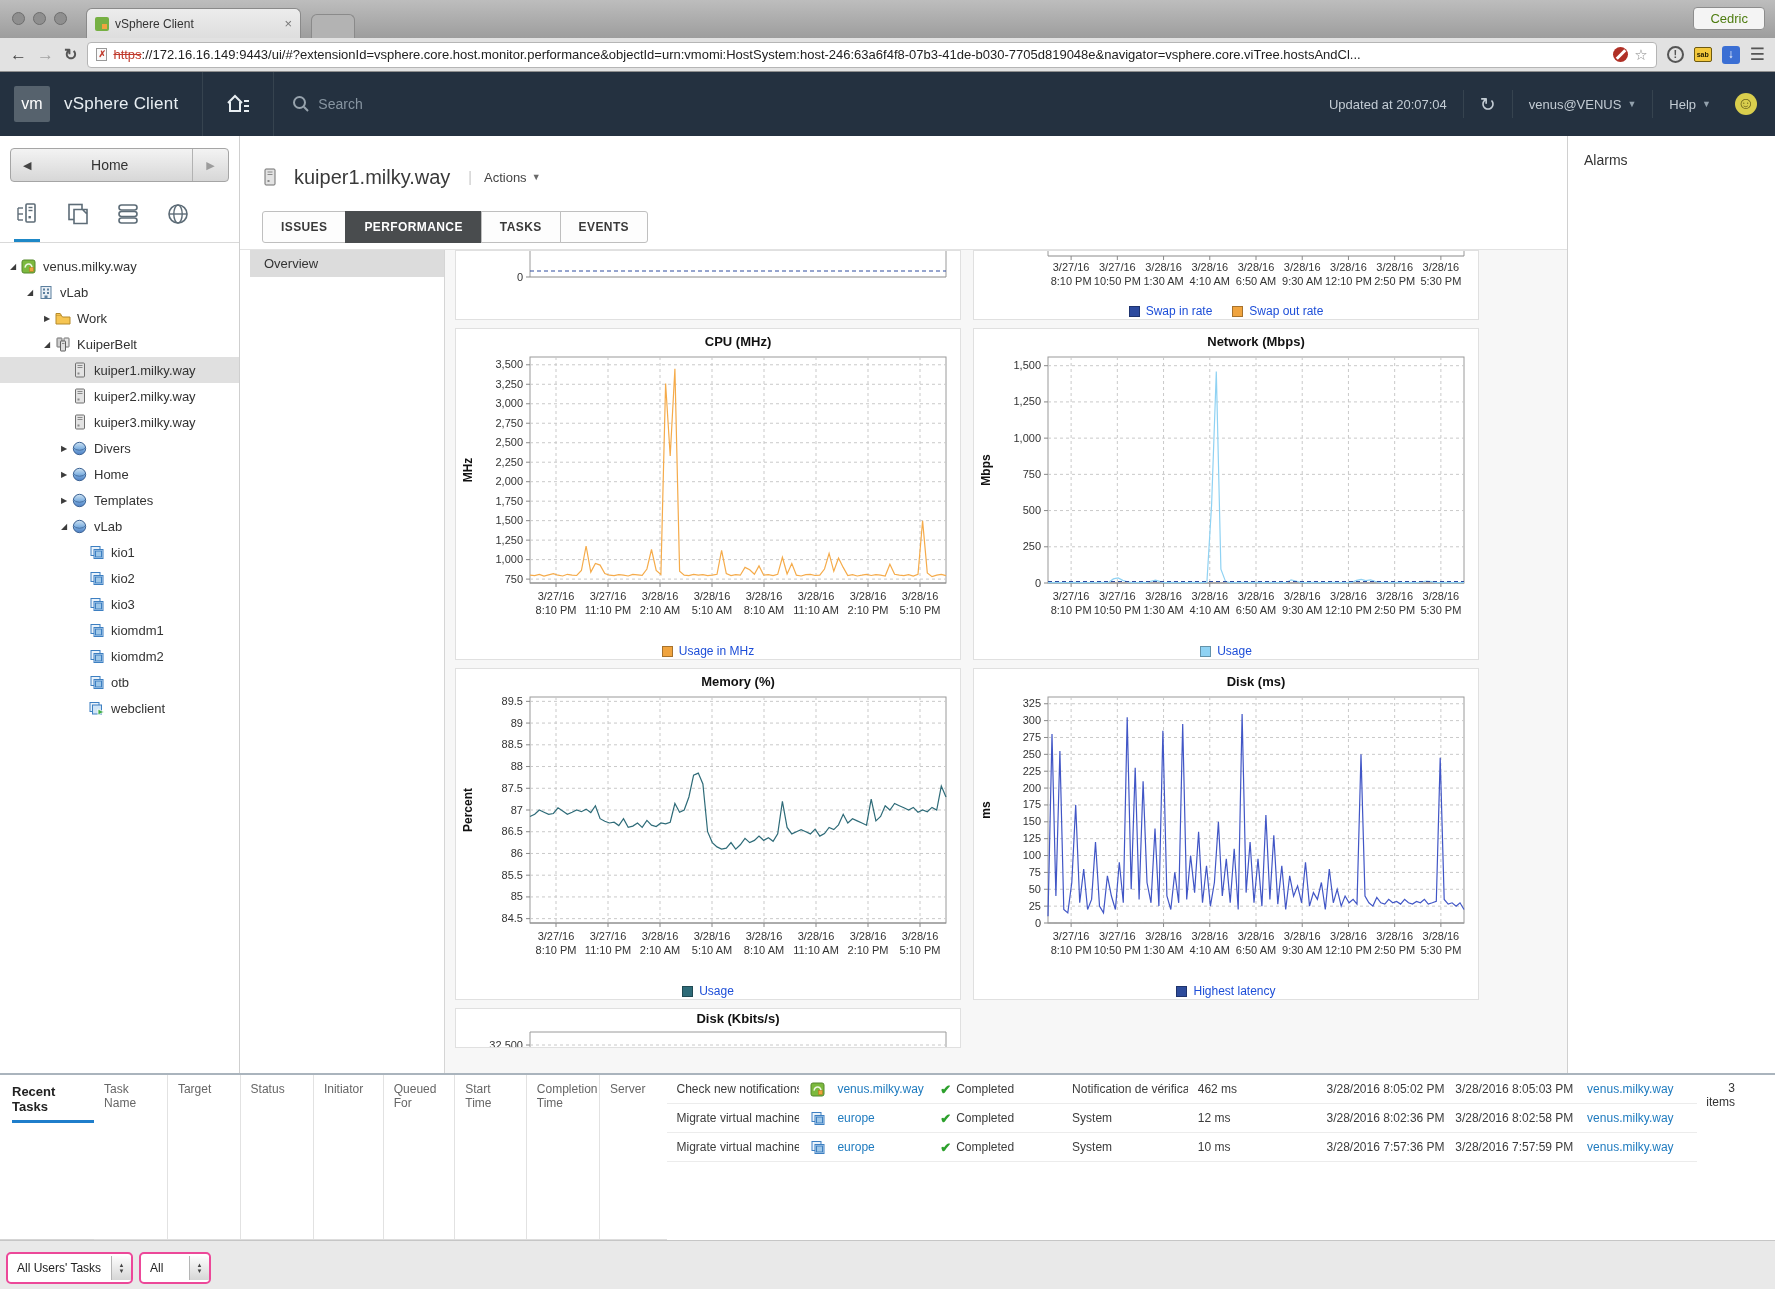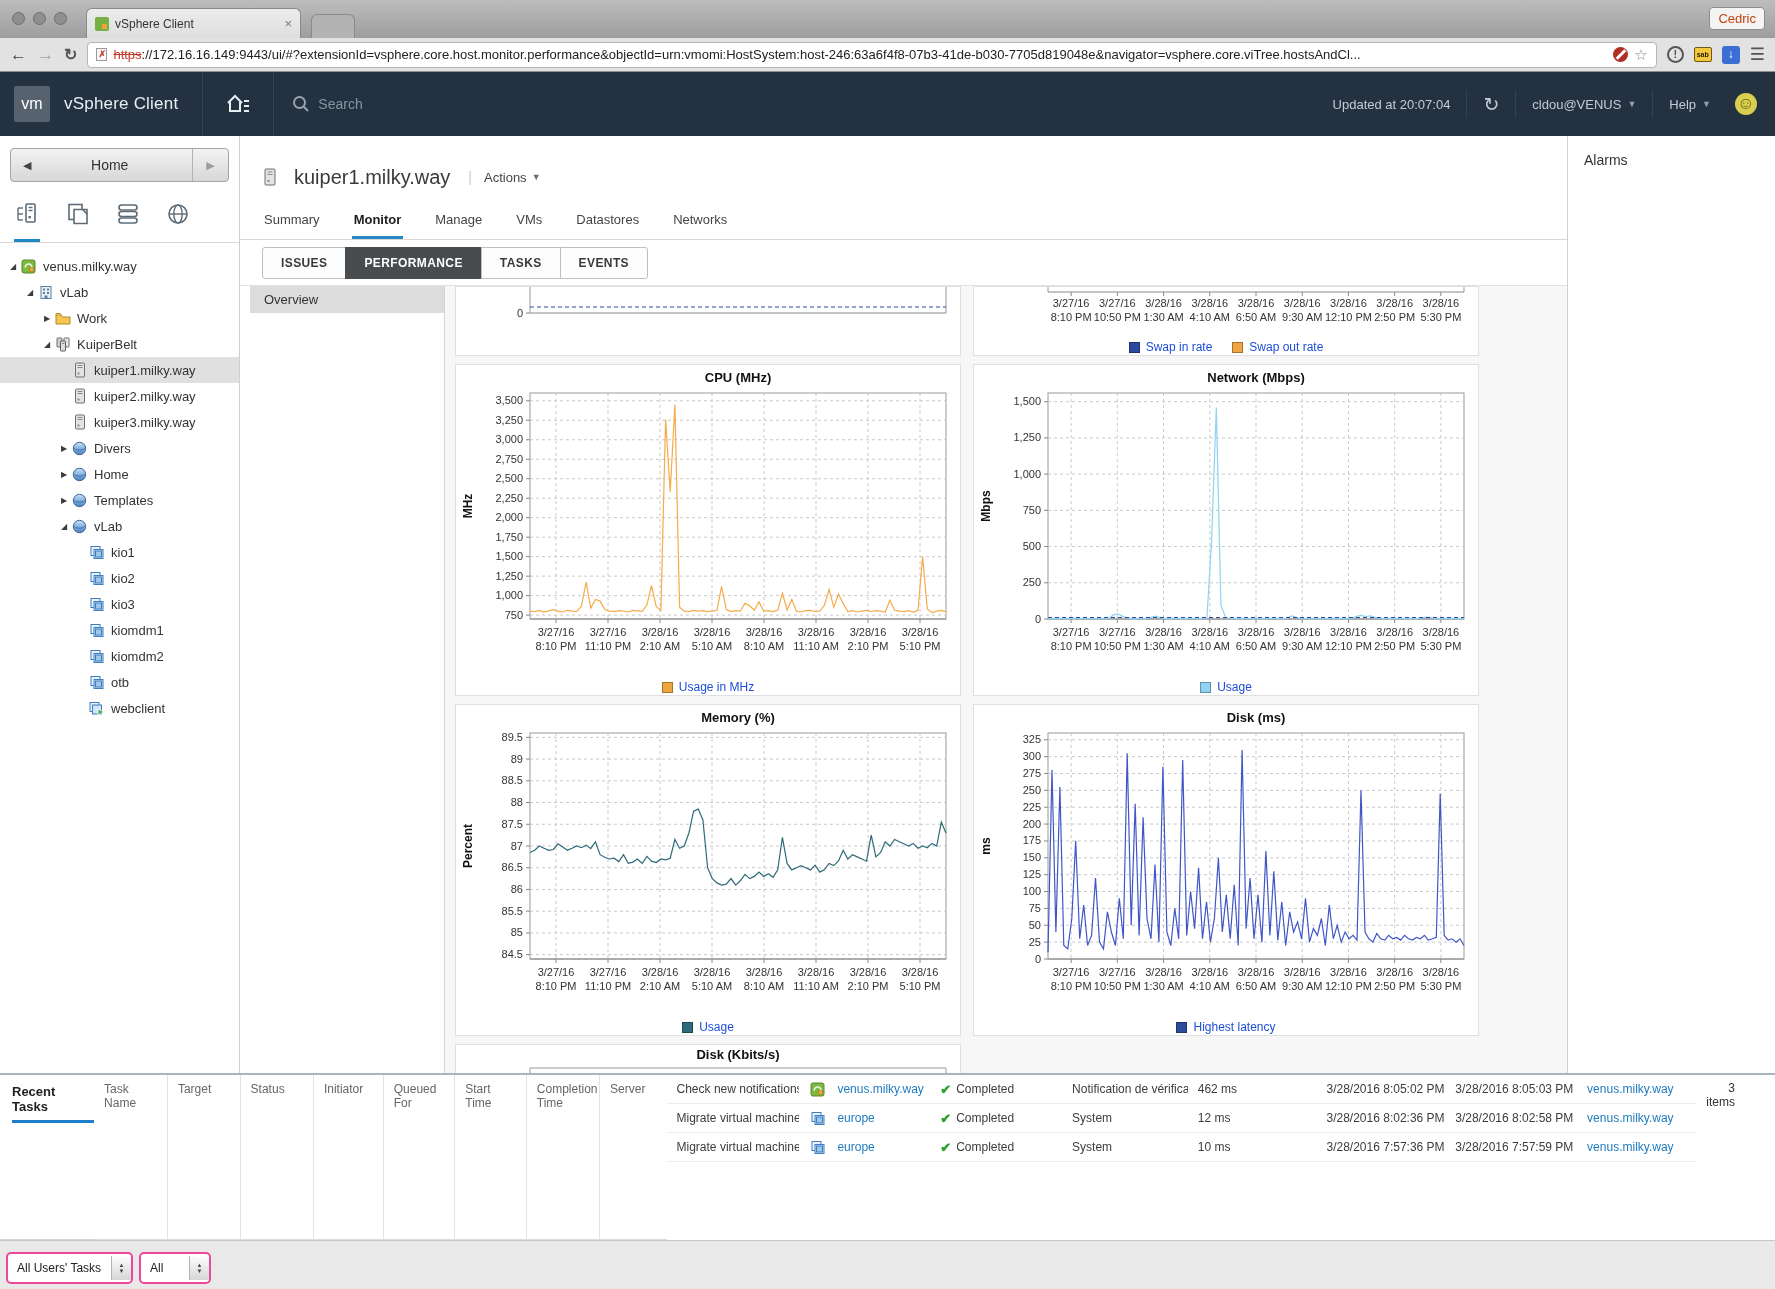--- a/index.html
+++ b/index.html
@@ -7,21 +7,21 @@
   .screen{width:1775px;height:1289px;display:flex;flex-direction:column}
 
   
   .titlebar{height:38px;background:linear-gradient(#bdbdbd,#9d9d9d);position:relative;display:flex;align-items:flex-end}
   .traffic{position:absolute;left:12px;top:12px;display:flex;gap:8px}
   .traffic i{width:13px;height:13px;border-radius:50%;background:#8f8f8f;border:1px solid #6e6e6e;display:block}
   .tab{margin-left:86px;width:215px;height:30px;background:linear-gradient(#ececec,#dedede);border:1px solid #8a8a8a;border-bottom:none;border-radius:6px 6px 0 0;display:flex;align-items:center;padding:0 8px;gap:6px}
   .tab .tab-title{font-size:12px;color:#333;flex:1;white-space:nowrap;overflow:hidden}
   .tab .close-x{color:#777;font-size:13px}
   .tab-stub{width:44px;height:24px;margin-left:10px;background:#b3b3b3;border:1px solid #8a8a8a;border-bottom:none;border-radius:6px 6px 0 0}
-  .profile-btn{position:absolute;right:10px;top:7px;background:#f4f4f4;border:1px solid #8d8d8d;border-radius:4px;padding:3px 8px;font-size:13px;color:#c2410c}
+  .profile-btn{position:absolute;right:10px;top:7px;background:#f4f4f4;border:1px solid #8d8d8d;border-radius:4px;padding:3px 16px;font-size:13px;color:#4d7c0f}
   .favicon{width:14px;height:14px;border-radius:2px;background:#76b043;position:relative;flex:none}
   .favicon:after{content:"";position:absolute;right:2px;bottom:2px;width:5px;height:5px;background:#f0a43f}
   .urlbar{height:34px;background:#e2e2e2;border-bottom:1px solid #8f8f8f;display:flex;align-items:center;padding:0 10px;gap:10px}
   .nav-arrow{font-size:17px;color:#444;font-weight:bold}
   .nav-arrow.fwd{color:#a2a2a2}
   .reload{font-size:16px;color:#555;font-weight:bold}
   .omnibox{flex:1;height:26px;background:#fff;border:1px solid #b5b5b5;border-radius:4px;display:flex;align-items:center;padding:12px 8px;gap:6px;overflow:hidden}
   .page-x{width:11px;height:13px;border:1px solid #999;position:relative;flex:none;background:#fafafa}
   .page-x:after{content:"✗";position:absolute;left:1px;top:0px;color:#c0392b;font-size:9px;font-weight:bold}
   .url-text{font-size:13px;color:#222;white-space:nowrap;overflow:hidden;flex:1}
@@ -173,21 +173,21 @@
           <line x1="11.8" y1="11.8" x2="16" y2="16" stroke="#97a3ad" stroke-width="2"></line>
         </svg>
       <span class="search-ph">Search</span>
     </div>
     <div class="hdr-right">
       <span class="hdr-item">Updated at 20:07:04</span>
       <span class="hsep" style="height:28px"></span>
       <span class="hdr-item refresh-ic">↻</span>
       <span class="hsep" style="height:28px"></span>
       <span class="hdr-item">
-          <span>cldou@VENUS</span>
+          <span>venus@VENUS</span>
           <span class="caret">▼</span>
         </span>
       <span class="hsep" style="height:28px"></span>
       <span class="hdr-item">
           <span>Help</span>
           <span class="caret">▼</span>
         </span>
       <span class="smiley">☺</span>
     </div>
   </div>
@@ -470,28 +470,20 @@
               <rect x="4.5" y="12" width="2" height="2" fill="#8a8a8a"></rect>
             </svg>
         </span>
         <span class="obj-title">kuiper1.milky.way</span>
         <span class="obj-sep">|</span>
         <span class="actions">
             <span>Actions</span>
             <span class="caret" style="color:#6a6a6a">▼</span>
           </span>
       </div>
-      <div class="obj-tabs">
-          <div class="otab">Summary</div>
-          <div class="otab active">Monitor</div>
-          <div class="otab">Manage</div>
-          <div class="otab">VMs</div>
-          <div class="otab">Datastores</div>
-          <div class="otab">Networks</div>
-        </div>
       <div class="perf-toolbar">
         <div class="subtabs">
             <div class="sbtn">ISSUES</div>
             <div class="sbtn active">PERFORMANCE</div>
             <div class="sbtn">TASKS</div>
             <div class="sbtn">EVENTS</div>
           </div>
       </div>
       <div class="perf-body">
         <div class="overview-nav">

